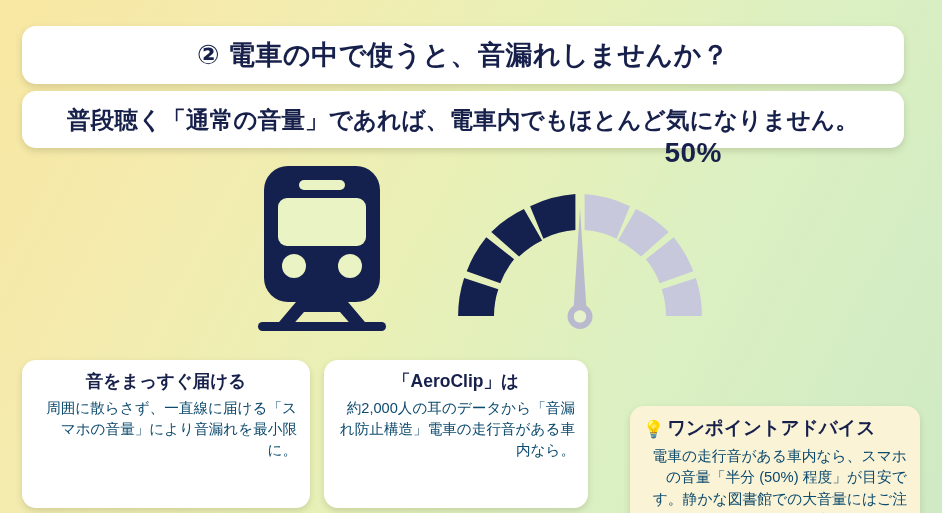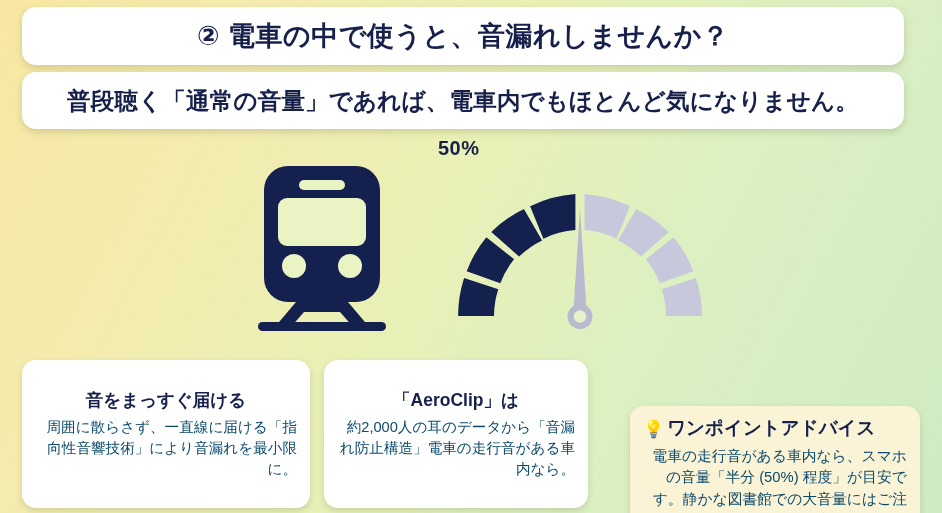--- a/index.html
+++ b/index.html
@@ -15,20 +15,21 @@
 
   
   .hdr{
     position:absolute;left:22px;right:38px;
     background:#ffffff;border-radius:14px;
     box-shadow:0 3px 7px rgba(90,95,60,.22);
     display:flex;align-items:center;justify-content:center;
     color:#16204b;
     text-align:center;
     box-sizing:border-box;
+    margin-top:19px;
   }
   #title-bar{top:7px;height:58px;}
   #title-text{
     font-size:27px;font-weight:bold;letter-spacing:.5px;
     white-space:nowrap;
   }
   #subtitle-bar{top:72px;height:57px;}
   #subtitle-text{
     font-size:23.5px;font-weight:bold;letter-spacing:.2px;
     white-space:nowrap;
@@ -41,22 +42,22 @@
   #train-icon{
     position:absolute;left:252px;top:30px;width:140px;height:170px;
   }
   #train-icon svg{display:block;width:100%;height:100%;}
 
   #gauge-wrap{
     position:absolute;left:438px;top:8px;width:284px;height:206px;
   }
   #gauge-value{
     position:absolute;left:0;right:0;top:-3px;
-    text-align:left;
-    font-size:20px;font-weight:bold;color:#16204b;
+    text-align:right;
+    font-size:28px;font-weight:bold;color:#16204b;
     letter-spacing:.5px;
   }
   #gauge-svg{position:absolute;left:0;top:24px;width:284px;height:180px;display:block;}
 
   
   #cards{
     position:absolute;left:0;top:360px;width:942px;height:153px;
   }
   .card{
     position:absolute;top:0;height:148px;
@@ -70,21 +71,21 @@
   .card.white{background:#ffffff;}
   .card.cream{background:#faf3d6;margin-top:46px;}
   #card-1{left:22px;width:288px;}
   #card-2{left:324px;width:264px;}
   #card-3{left:630px;width:290px;}
 
   .card-title{
     font-size:17.5px;font-weight:bold;line-height:1.28;
     text-align:center;margin-bottom:6px;color:#16204b;
   }
-  .card-title .ln{display:block;margin-top:19px;}
+  .card-title .ln{display:block;}
   #card-3 .card-title{
     text-align:left;font-size:18.5px;white-space:nowrap;margin-bottom:5px;
   }
   .bulb{font-size:17px;margin-right:3px;vertical-align:-1px;}
   .card-body{
     font-size:14.6px;line-height:1.44;color:#0c4a6e;
     text-align:right;
   }
   #card-3 .card-body{font-size:14.8px;line-height:1.45;}
 </style>
@@ -150,21 +151,21 @@
     </div>
 
   </div>
 
   <div id="cards">
 
     <div class="card white" id="card-1">
       <div class="card-title">
         <span class="ln">音をまっすぐ届ける</span>
       </div>
-      <div class="card-body">周囲に散らさず、一直線に届ける「指向性音響技術」により音漏れを最小限に。</div>
+      <div class="card-body">周囲に散らさず、一直線に届ける「スマホの音量」により音漏れを最小限に。</div>
     </div>
 
     <div class="card white" id="card-2">
       <div class="card-title">
         <span class="ln">「AeroClip」は</span>
       </div>
       <div class="card-body">約2,000人の耳のデータから「音漏れ防止構造」電車の走行音がある車内なら。</div>
     </div>
 
     <div class="card cream" id="card-3">

